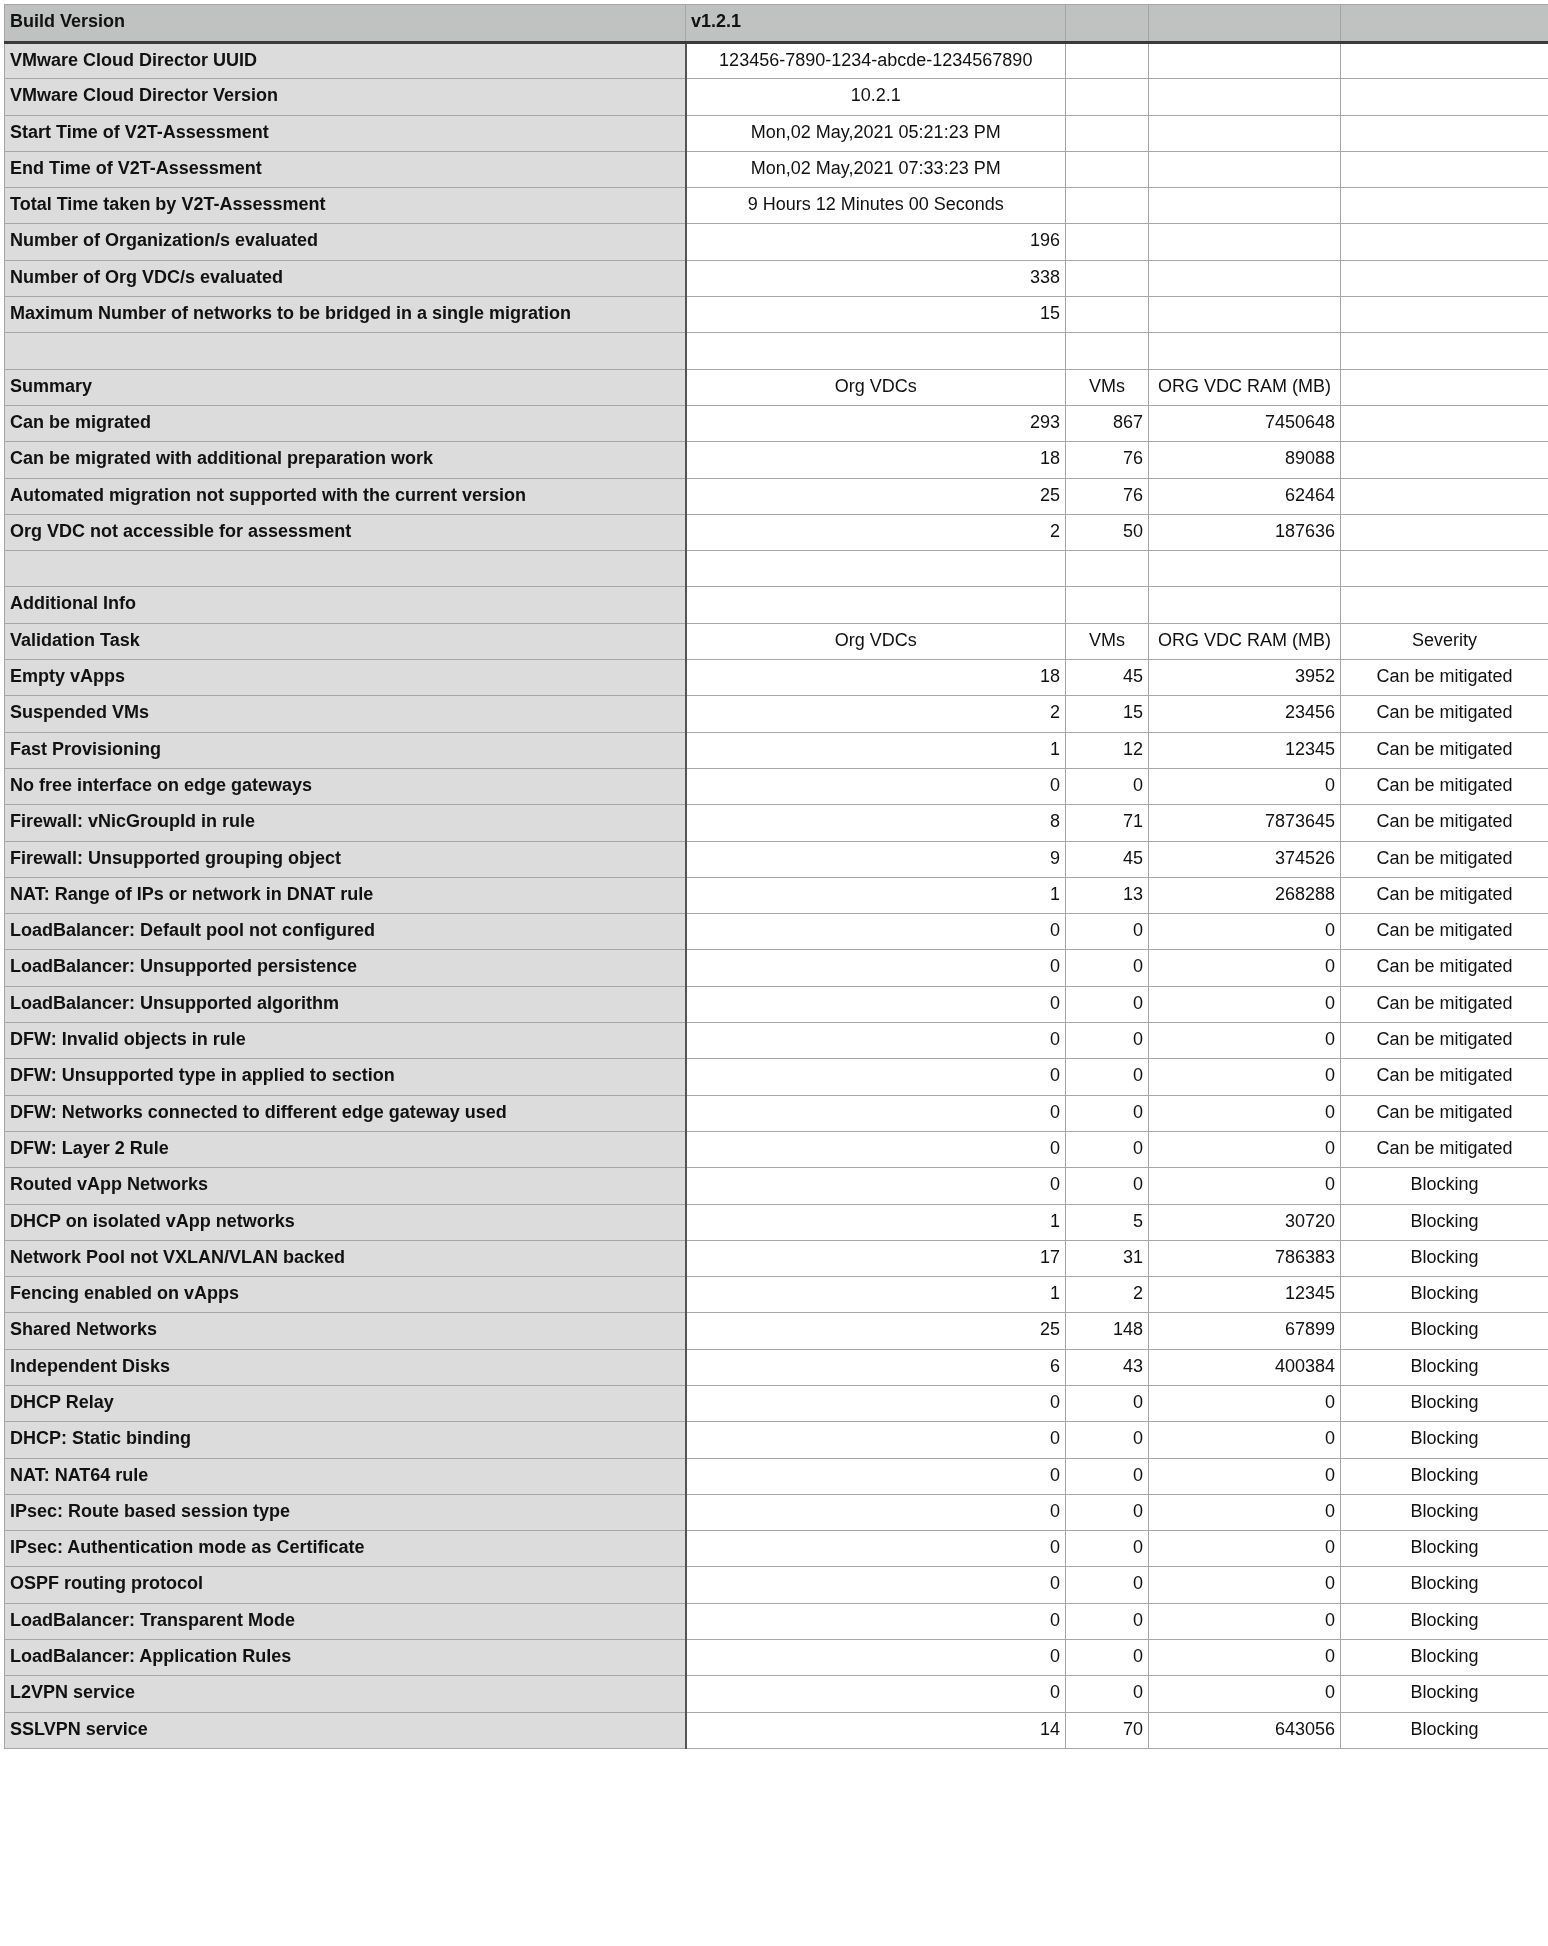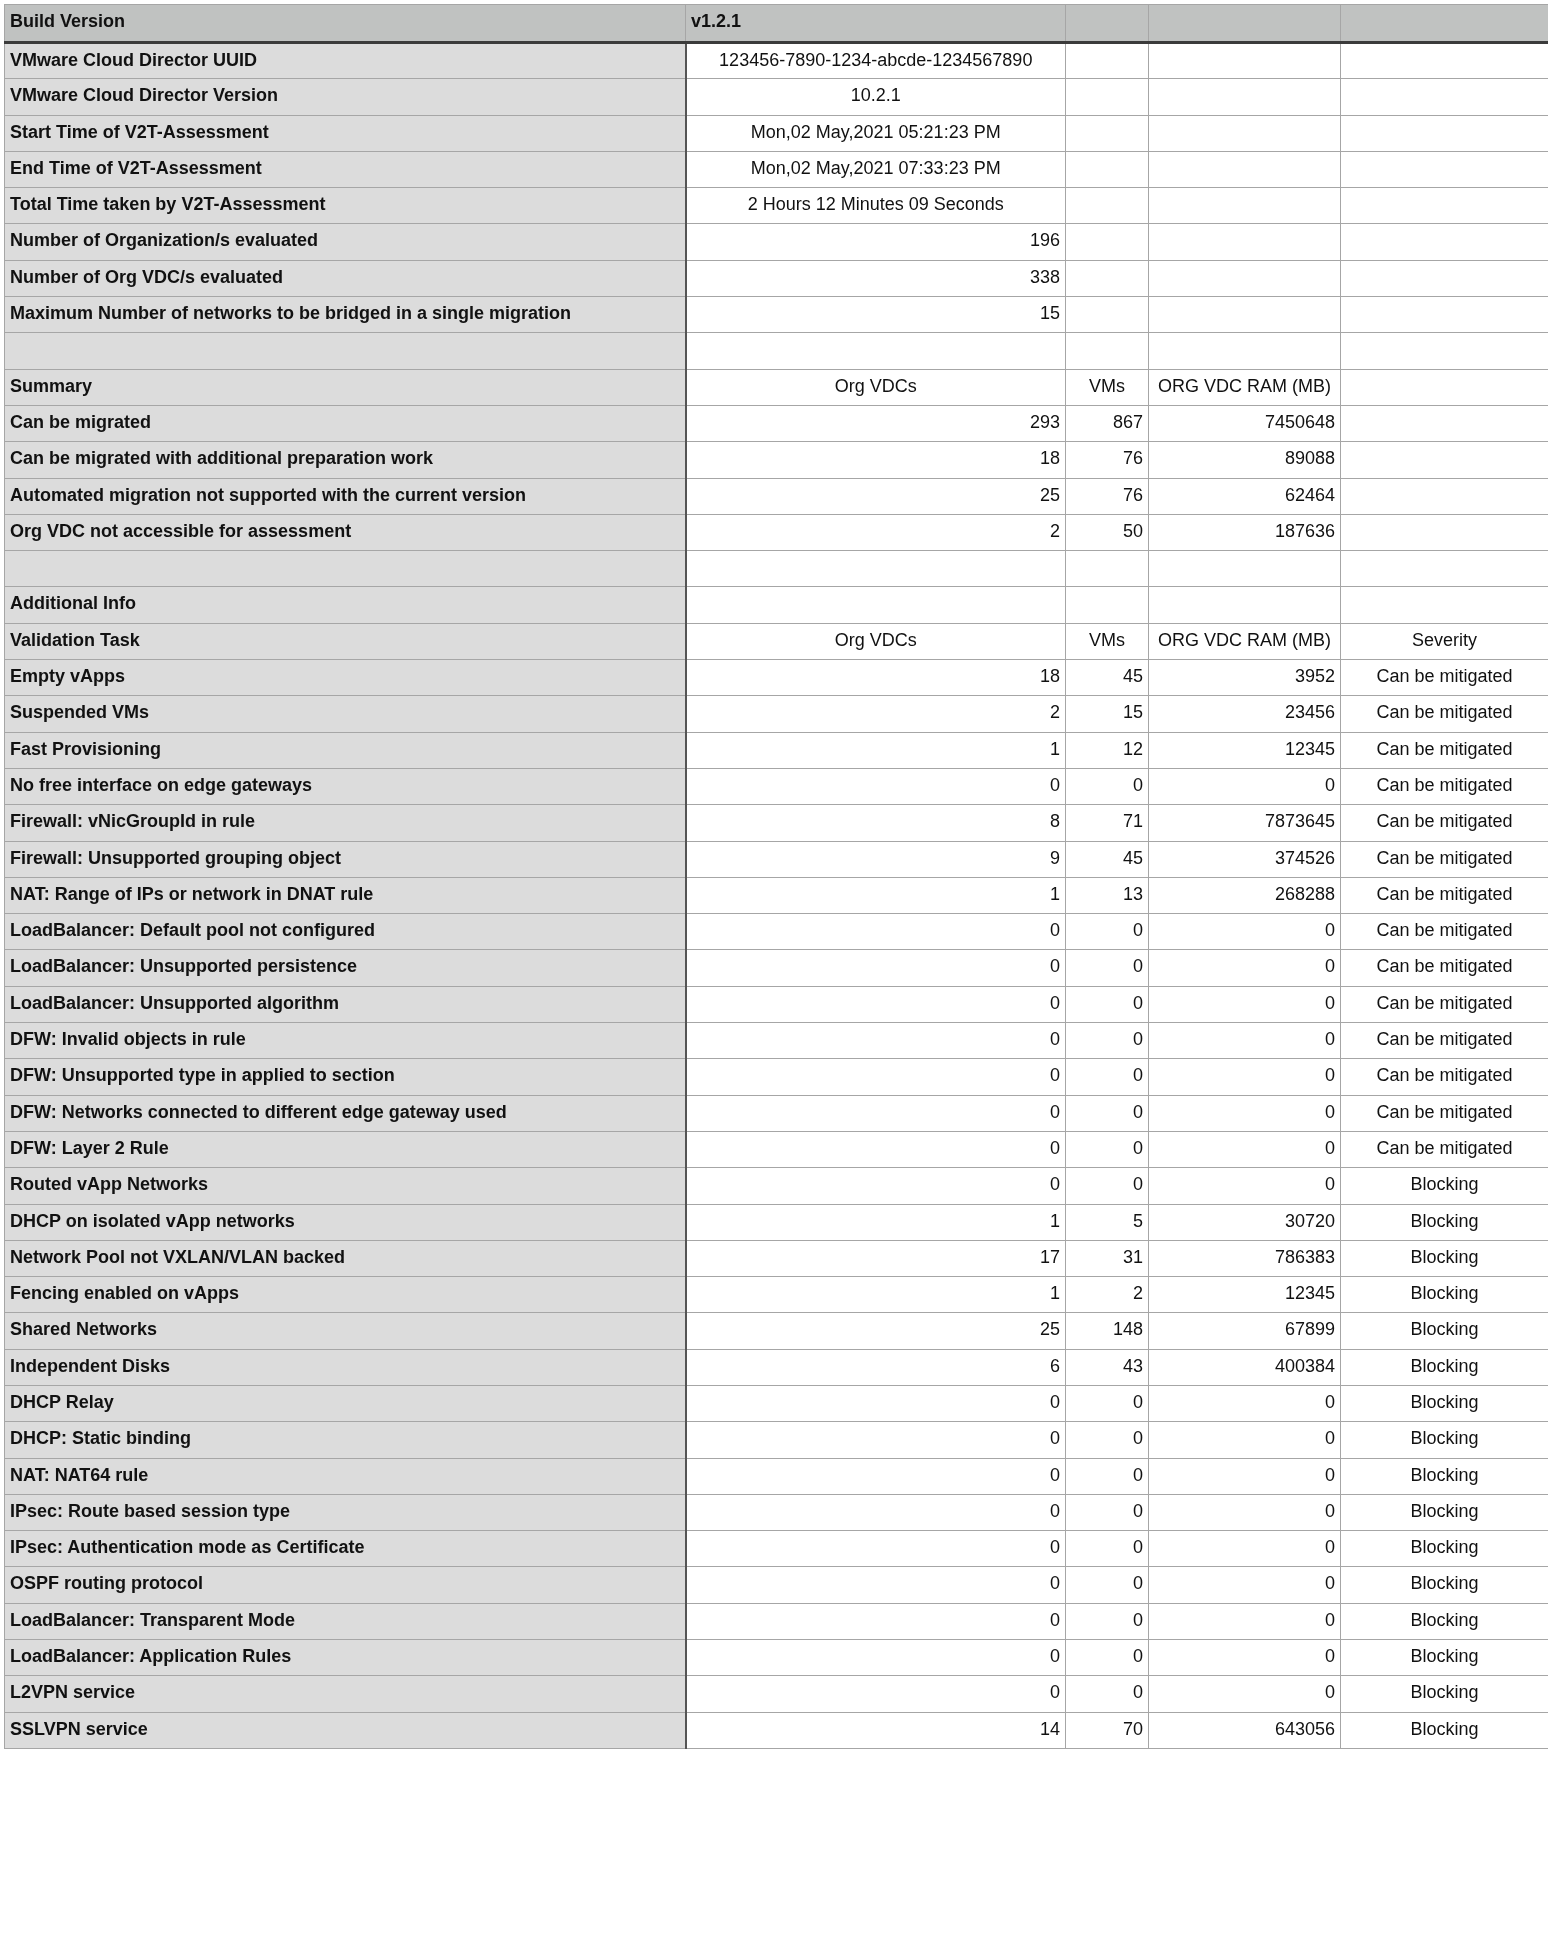--- a/index.html
+++ b/index.html
@@ -84,21 +84,21 @@
       </tr>
       <tr>
         <td class="lab">End Time of V2T-Assessment</td>
         <td class="txt">Mon,02 May,2021 07:33:23 PM</td>
         <td></td>
         <td></td>
         <td></td>
       </tr>
       <tr>
         <td class="lab">Total Time taken by V2T-Assessment</td>
-        <td class="txt">2 Hours 12 Minutes 09 Seconds</td>
+        <td class="txt">9 Hours 12 Minutes 00 Seconds</td>
         <td></td>
         <td></td>
         <td></td>
       </tr>
       <tr>
         <td class="lab">Number of Organization/s evaluated</td>
         <td class="num">196</td>
         <td></td>
         <td></td>
         <td></td>

